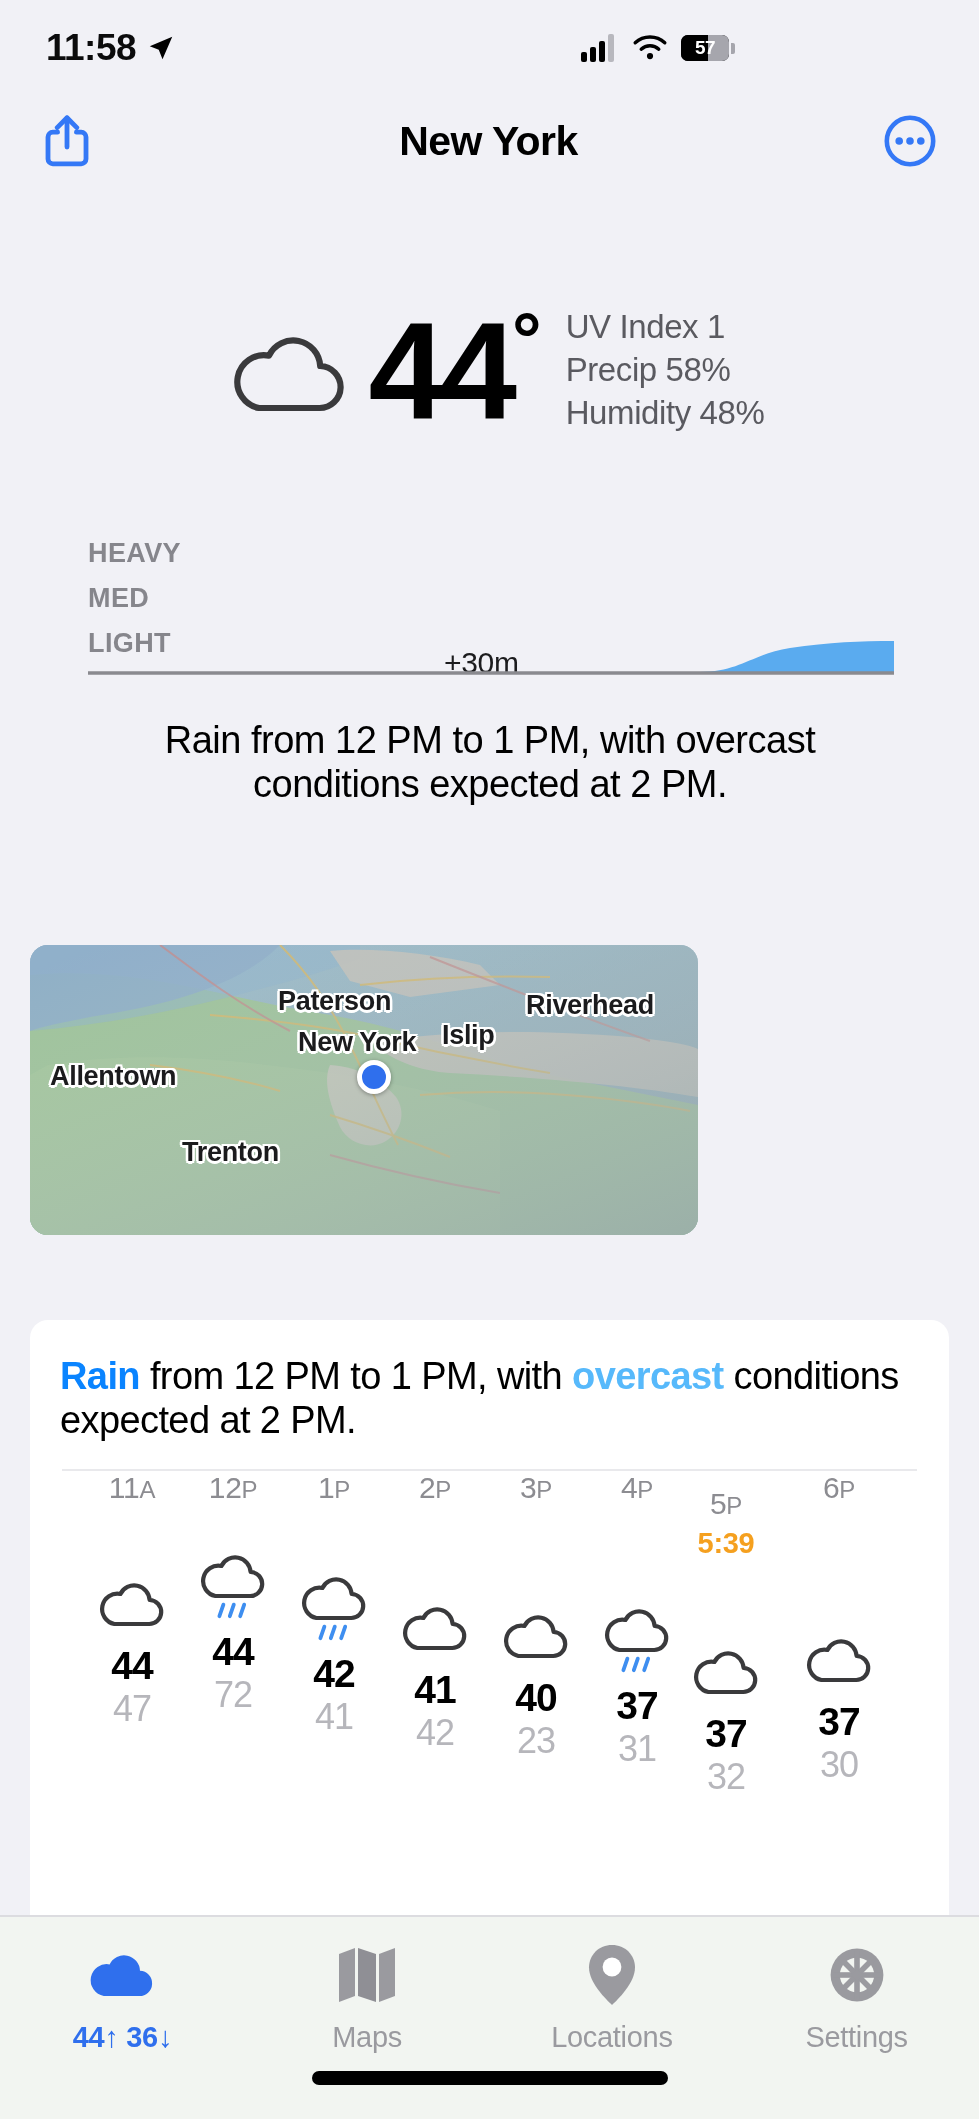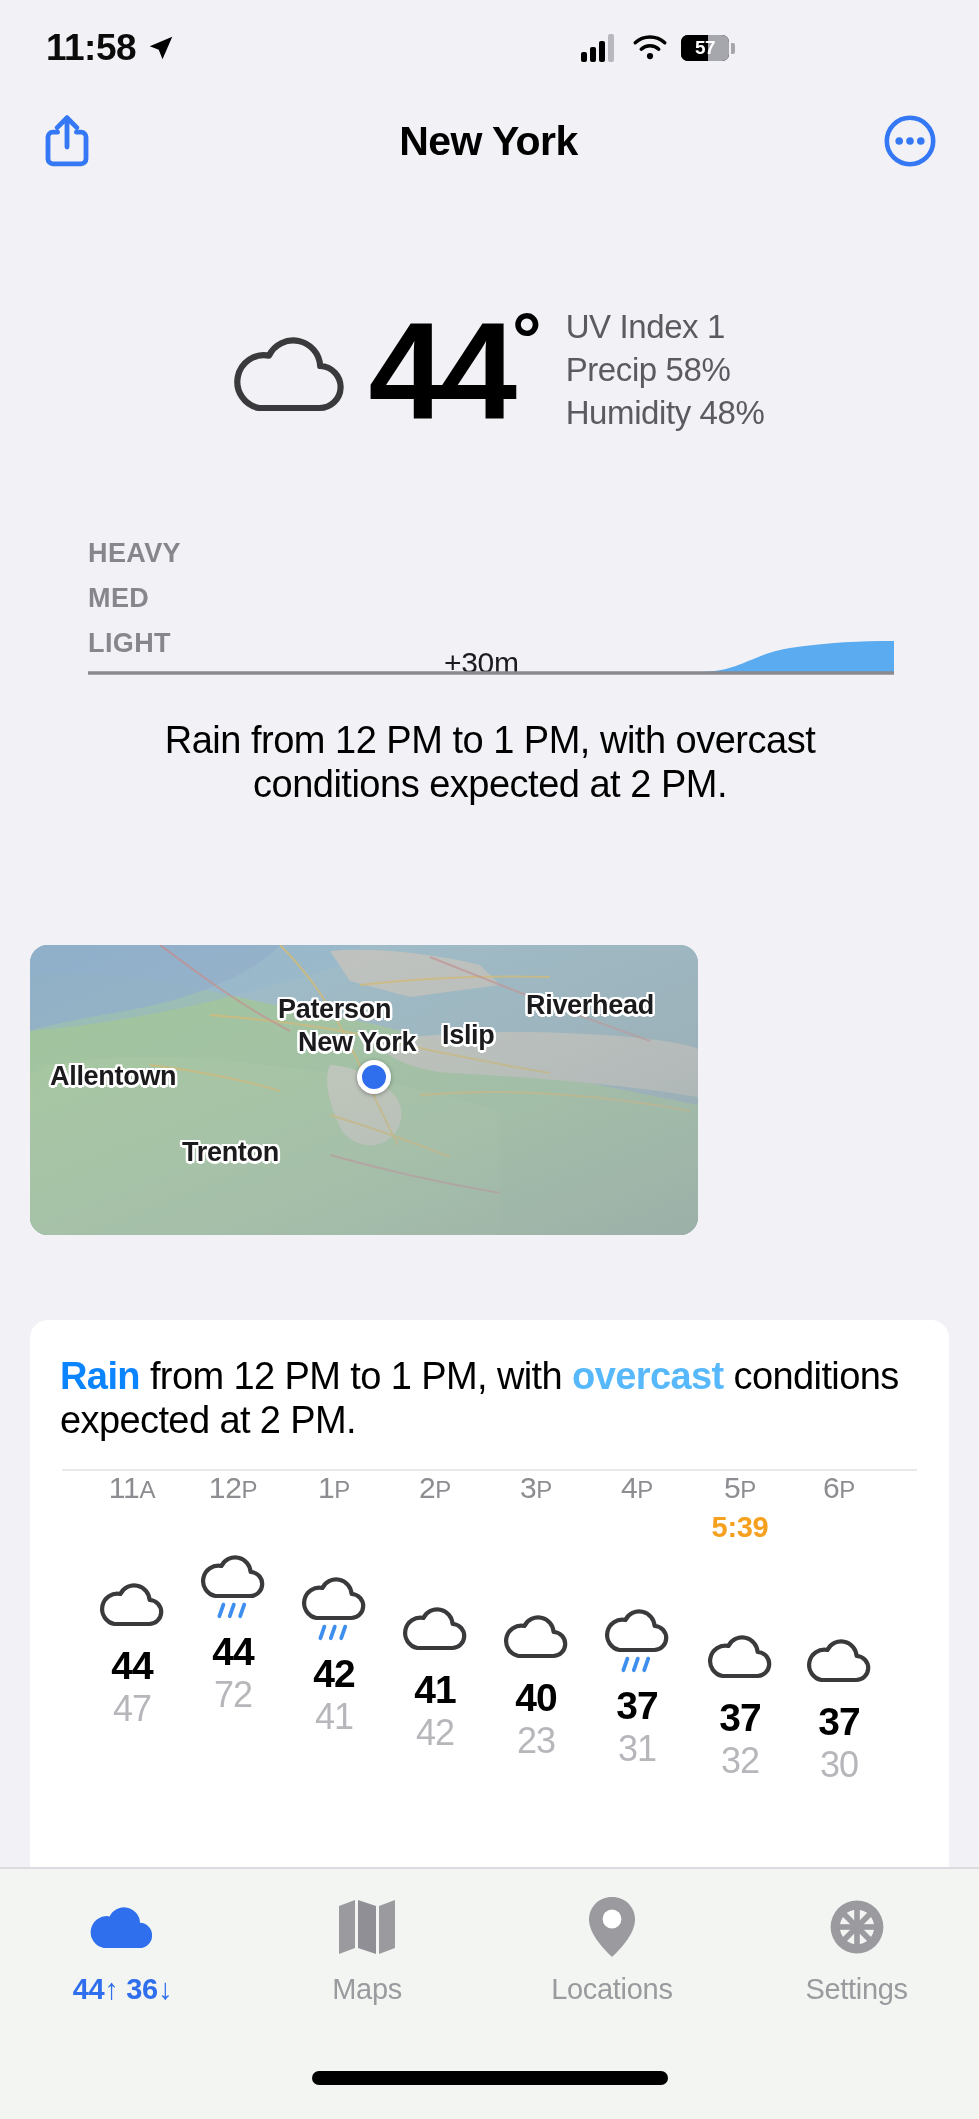--- a/index.html
+++ b/index.html
@@ -114,21 +114,21 @@
   }
   .h-label { font-size:30px; color:#8c8c91; letter-spacing:-0.3px; }
   .h-label .suffix { font-size:24px; }
   .h-sun { font-size:29px; color:#f5a01f; font-weight:700; margin-top:6px; letter-spacing:-0.3px; }
   .h-icon { display:flex; align-items:center; justify-content:center; height:84px; }
   .h-hi { font-size:39px; font-weight:700; color:#000; letter-spacing:-1px; line-height:1; }
   .h-lo { font-size:36px; font-weight:400; color:#b6b6bb; letter-spacing:-1px; line-height:1; margin-top:6px; }
 
   
   .tabbar {
-    position:absolute; left:0; bottom:0; width:979px; height:252px;
+    position:absolute; left:0; bottom:0; width:979px; height:204px;
     background:#f2f5f1; border-top:2px solid #dcdce0;
     display:flex; align-items:flex-start; padding-top:22px;
   }
   .tab { flex:1; display:flex; flex-direction:column; align-items:center; gap:10px; }
   .tab-ico { height:72px; display:flex; align-items:center; justify-content:center; }
   .tab-lab { font-size:29px; color:#9a9a9f; letter-spacing:-0.3px; }
   .tab.active .tab-lab { color:#2f6fed; font-weight:600; }
   .home-ind {
     position:absolute; left:50%; transform:translateX(-50%);
     bottom:34px; width:356px; height:14px; border-radius:7px; background:#000;
@@ -249,21 +249,21 @@
         <path d="M300 170 C340 182 380 196 420 212"></path>
         <path d="M120 120 C170 126 210 134 250 146"></path>
       </g>
       <g stroke="#c58a8a" stroke-width="2" fill="none" opacity="0.75">
         <path d="M130 0 C170 30 210 60 260 86"></path>
         <path d="M400 12 C470 40 540 68 620 96"></path>
         <path d="M300 210 C350 224 410 238 470 248"></path>
       </g>
       <rect width="668" height="290" fill="url(#haze)"></rect>
     </svg>
-    <span class="map-label" style="left:248px; top:41px;margin-top:8px;">Paterson</span>
+    <span class="map-label" style="left:248px; top:41px;">Paterson</span>
     <span class="map-label" style="left:268px; top:82px;">New York</span>
     <span class="map-label" style="left:20px;  top:116px;">Allentown</span>
     <span class="map-label" style="left:152px; top:192px;">Trenton</span>
     <span class="map-label" style="left:412px; top:75px;text-align:center;">Islip</span>
     <span class="map-label" style="left:488px; top:45px;padding-left:8px;">Riverhead</span>
     <div class="map-dot" style="left:327px; top:115px;"></div>
   </div>
 
   <div class="card-wide">
     <div class="card-summary">
@@ -357,21 +357,21 @@
     <line x1="13.2" y1="25.8" x2="11.2" y2="31.6"></line>
     <line x1="18.4" y1="25.8" x2="16.4" y2="31.6"></line>
     <line x1="23.6" y1="25.8" x2="21.6" y2="31.6"></line>
   </g>
               </svg>
             </div>
             <div class="h-hi">37</div>
             <div class="h-lo">31</div>
           </div>
         </div>
-        <div class="hcol" style="left: 630px;">
+        <div class="hcol" style="left: 616px; margin-top: 16px;">
           <div class="h-label"><span>5</span><span class="suffix">P</span></div>
           <div class="h-sun">5:39</div>
           <div style="margin-top: 70px;">
             <div class="h-icon">
               <svg width="72" height="54" viewBox="0 0 36 27">
   <path d="M9.2 23.5 h17.2 a6 6 0 0 0 0.4 -12 a7.7 7.7 0 0 0 -14.6 -3 a6.3 6.3 0 0 0 -3 15 z" fill="none" stroke="#3a3a3c" stroke-width="2.1" stroke-linejoin="round"></path>
               </svg>
             </div>
             <div class="h-hi">37</div>
             <div class="h-lo">32</div>

